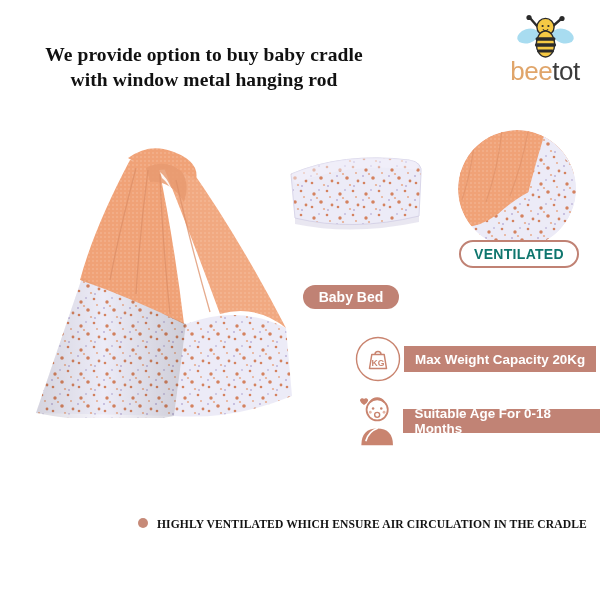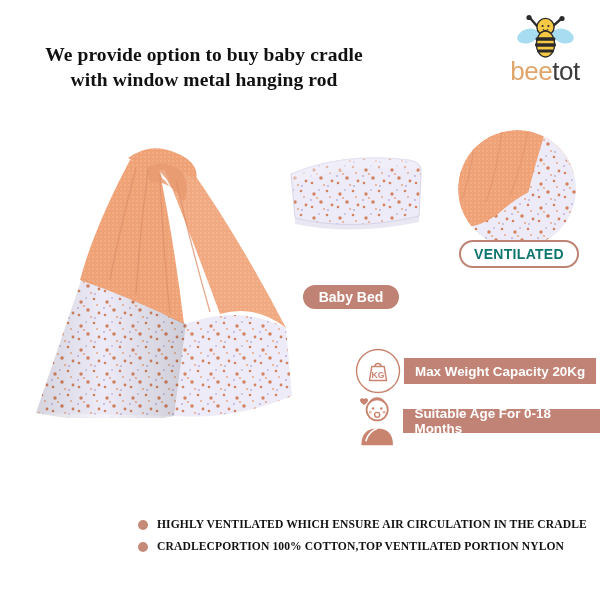--- a/index.html
+++ b/index.html
@@ -29,21 +29,21 @@
   .pill-solid{background:#c08274;color:#fff;}
   .pill-outline{background:#fff;color:#0f766e;border:2px solid #c08274;}
 
   
   .feature{position:absolute;display:flex;align-items:center;}
   .feature .bar{background:#c18375;color:#fff;font-weight:700;
     display:flex;align-items:center;box-sizing:border-box;}
 
   
   .bullets{position:absolute;left:138px;top:518px;width:452px;}
-  .bullet{display:flex;align-items:center;margin-bottom:9px;}
+  .bullet{display:flex;align-items:flex-start;margin-bottom:9px;}
   .dot{width:10px;height:10px;border-radius:50%;background:#c68a78;flex:0 0 10px;margin-right:9px;}
   .btext{font-family:"Liberation Serif",serif;font-weight:700;font-size:11.6px;
     color:#131313;letter-spacing:.1px;white-space:nowrap;}
 </style>
 </head>
 <body>
 
 <div class="stage">
 
   <div class="headline">
@@ -169,21 +169,21 @@
   </div>
 
   <div class="pill pill-solid" style="left:303px;top:240px;width:96px;height:24px;font-size:14px;margin-top:45px;">
     <span>Baby Bed</span>
   </div>
 
   <div class="pill pill-outline" style="left:459px;top:240px;width:116px;height:24px;font-size:14px;letter-spacing:.3px;">
     <span>VENTILATED</span>
   </div>
 
-  <div class="feature" style="left:355px;top:348px;">
+  <div class="feature" style="left:355px;top:336px;">
     <svg width="46" height="46" viewBox="0 0 46 46">
       <circle cx="23" cy="23" r="21.5" fill="#fff" stroke="#c9846f" stroke-width="1.4"></circle>
       <path d="M14.5 32.5 L16.8 18.5 H29.2 L31.5 32.5 Z" fill="#fff" stroke="#c9846f" stroke-width="1.5" stroke-linejoin="round"></path>
       <path d="M20 18.5 a3 3 0 0 1 6 0" fill="none" stroke="#c9846f" stroke-width="1.5"></path>
       <text x="23" y="29.6" text-anchor="middle" font-family="Liberation Sans, sans-serif" font-size="8.6" font-weight="700" fill="#c9846f">KG</text>
     </svg>
     <div class="bar" style="height:24px;padding:13px 11px;font-size:13.4px;margin-left:3px;">
       <span>Max Weight Capacity 20Kg</span>
     </div>
   </div>
@@ -204,19 +204,15 @@
     <div class="bar" style="height:24px;padding:12px 11px;font-size:13.4px;margin-left:4px;">
       <span>Suitable Age For 0-18 Months</span>
     </div>
   </div>
 
   <div class="bullets">
     <div class="bullet">
       <span class="dot"></span>
       <span class="btext">HIGHLY VENTILATED WHICH ENSURE AIR CIRCULATION IN THE CRADLE</span>
     </div>
-    <div class="bullet">
-      <span class="dot"></span>
-      <span class="btext">CRADLECPORTION 100% COTTON,TOP VENTILATED PORTION NYLON</span>
-    </div>
   </div>
 
 </div>
 
 </body></html>

